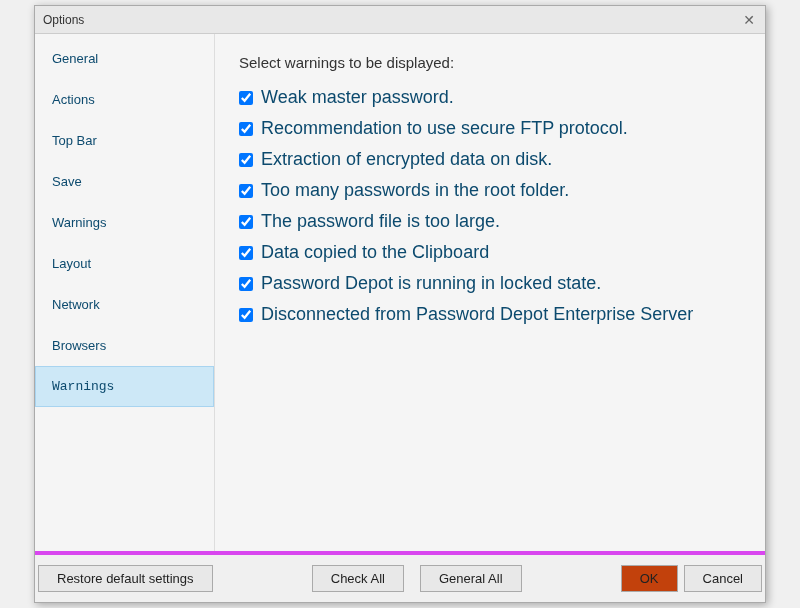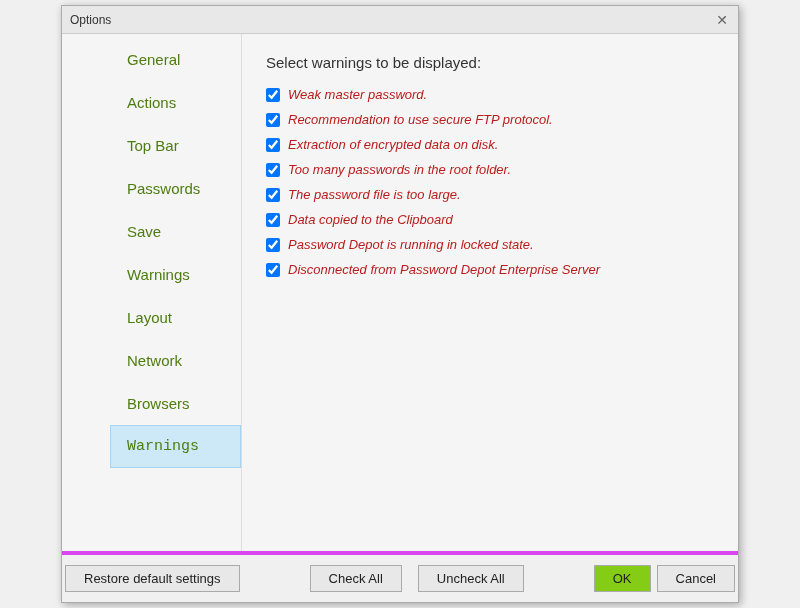--- a/index.html
+++ b/index.html
@@ -8,21 +8,21 @@
       font-size: 13px;
       background: #f0f0f0;
       display: flex;
       justify-content: center;
       align-items: center;
       width: 800px;
       height: 608px;
       overflow: hidden;
     }
     .dialog {
-      width: 678px;
+      width: 732px;
       height: 598px;
       background: #f5f5f5;
       border: 1px solid #aaa;
       box-shadow: 2px 2px 8px rgba(0,0,0,0.3);
       display: flex;
       flex-direction: column;
     }
     .title-bar {
       background: #e8e8e8;
       border-bottom: 1px solid #ccc;
@@ -55,24 +55,23 @@
     .sidebar {
       width: 180px;
       border-right: 1px solid #ddd;
       background: #f5f5f5;
       flex-shrink: 0;
       padding-top: 4px;
     }
     .sidebar-item {
       padding: 12px 16px;
       cursor: pointer;
-      color: #4d7c0f;
-      font-size: 15px;
+      color: #0c4a6e;
+      font-size: 13px;
       border: 1px solid transparent;
-      margin-left: 48px;
     }
     .sidebar-item.active {
       background: #cde8f7;
       border-color: #a8d4f0;
       font-family: Liberation Mono, monospace;
     }
     .content {
       flex: 1;
       padding: 20px 24px;
       overflow-y: auto;
@@ -88,23 +87,22 @@
       margin-bottom: 10px;
     }
     .checkbox-row input[type="checkbox"] {
       margin-right: 8px;
       width: 14px;
       height: 14px;
       cursor: pointer;
       flex-shrink: 0;
     }
     .checkbox-label {
-      font-size: 13px;
-      color: #b91c1c;
-      font-style: italic;
+      font-size: 18px;
+      color: #0c4a6e;
     }
     .dialog-footer {
       border-top: 4px solid #d946ef;
       padding: 10px 3px;
       display: flex;
       align-items: center;
       justify-content: space-between;
       background: #f0f0f0;
       flex-shrink: 0;
     }
@@ -119,21 +117,21 @@
       padding: 5px 18px;
       font-size: 13px;
       background: #e8e8e8;
       border: 1px solid #aaa;
       cursor: pointer;
       color: #222;
       min-width: 75px;
       text-align: center;
     }
     .btn-primary {
-      background: #84cc16;
+      background: #c2410c;
       min-width: 55px;
       text-align: right;
     }
   </style>
 </head>
 <body>
 
 <div class="dialog">
 
   <div class="title-bar">
@@ -141,21 +139,20 @@
     <span class="title-bar-close">✕</span>
   </div>
 
   <div class="dialog-body">
 
     <div class="sidebar">
 
     <div class="sidebar-item">General</div>
         <div class="sidebar-item">Actions</div>
         <div class="sidebar-item">Top Bar</div>
-        <div class="sidebar-item">Passwords</div>
         <div class="sidebar-item">Save</div>
         <div class="sidebar-item">Warnings</div>
         <div class="sidebar-item">Layout</div>
         <div class="sidebar-item">Network</div>
         <div class="sidebar-item">Browsers</div>
         <div class="sidebar-item active">Warnings</div>
       </div>
 
     <div class="content">
       <div class="content-title">Select warnings to be displayed:</div>
@@ -193,21 +190,21 @@
           <span class="checkbox-label">Disconnected from Password Depot Enterprise Server</span>
         </div>
       </div>
   </div>
 
   <div class="dialog-footer">
     <div class="footer-actions">
       <button class="btn">Restore default settings</button>
       <div style="flex:1; display:flex; justify-content:center; gap:16px;">
         <button class="btn">Check All</button>
-        <button class="btn">Uncheck All</button>
+        <button class="btn">General All</button>
       </div>
       <div style="display:flex; gap:6px; align-items:center;">
         <button class="btn btn-primary">OK</button>
         <button class="btn">Cancel</button>
       </div>
     </div>
   </div>
 </div>
 
 </body></html>

